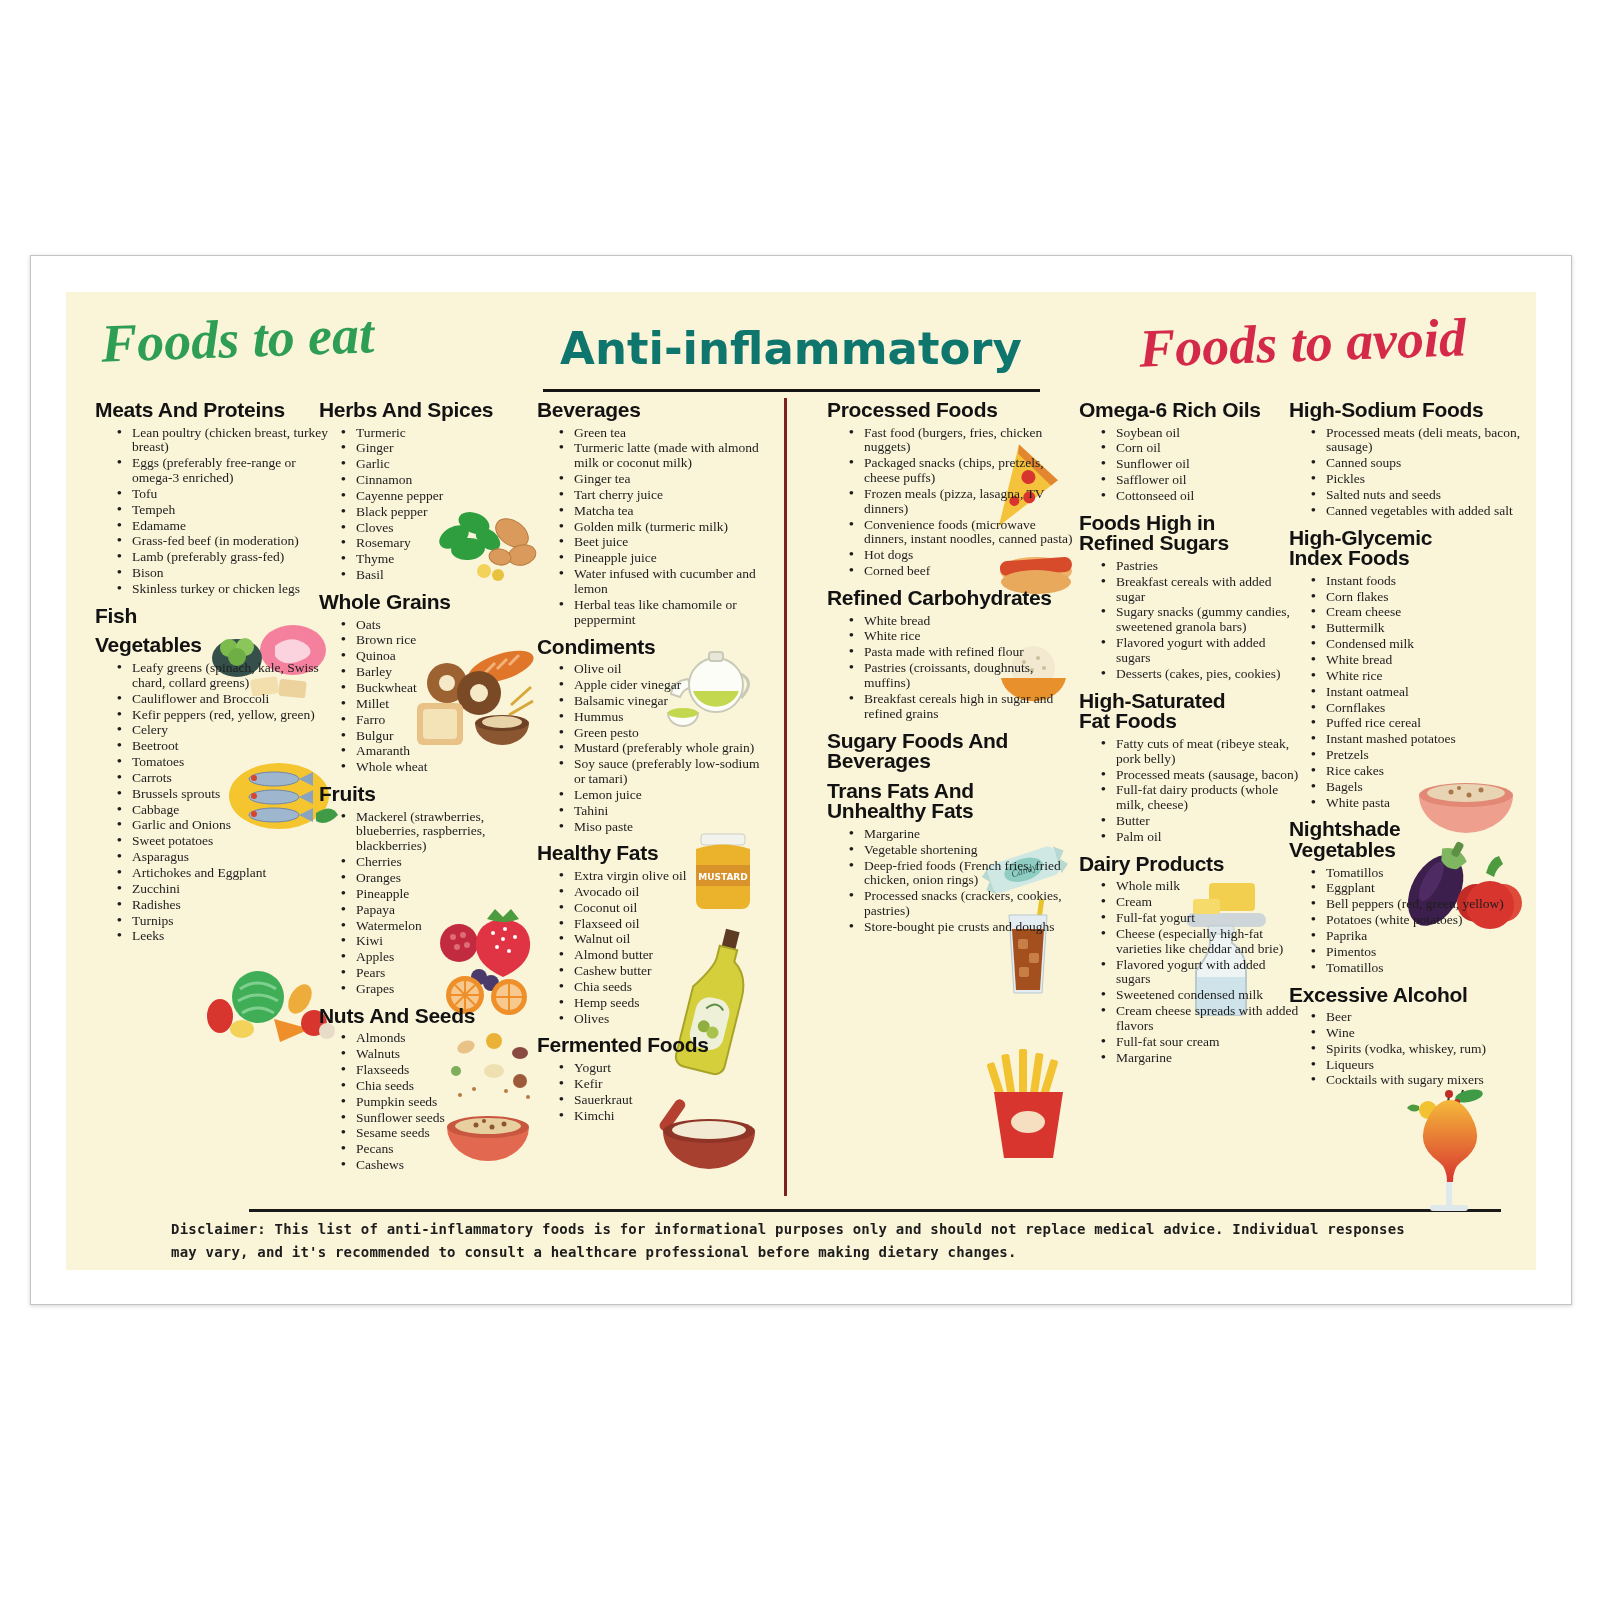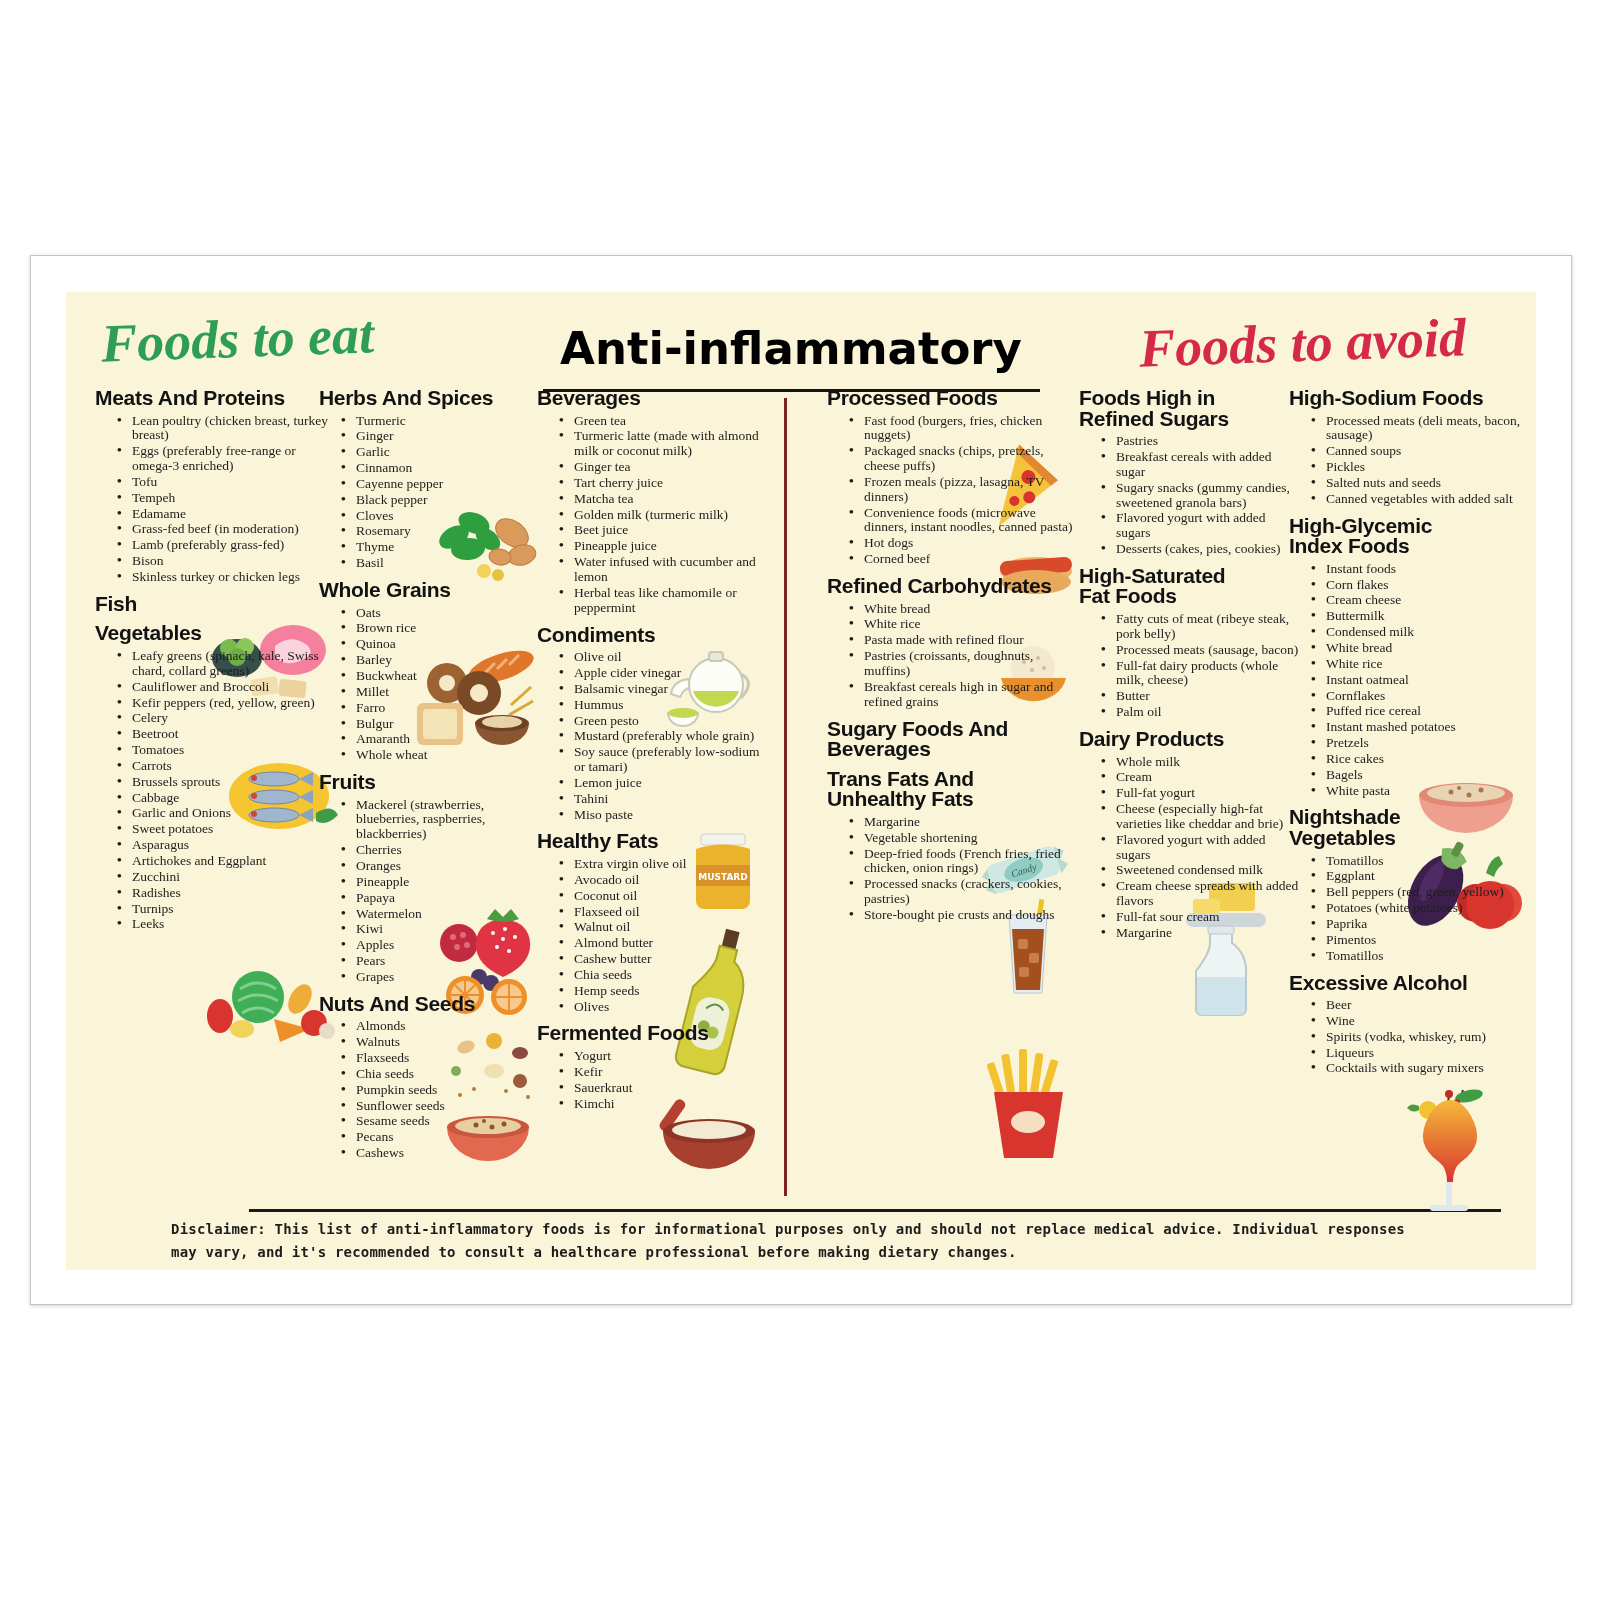--- a/index.html
+++ b/index.html
@@ -5,29 +5,29 @@
   html,body{margin:0;padding:0;background:#ffffff;}
   .page{position:relative;width:1600px;height:1600px;background:#ffffff;overflow:hidden;
         font-family:"Liberation Serif",serif;}
   .card{position:absolute;left:30px;top:255px;width:1540px;height:1048px;background:#ffffff;
         border:1px solid #c4c4c4;box-shadow:0 1px 4px rgba(0,0,0,.18);}
   .cream{position:absolute;left:35px;top:36px;width:1470px;height:978px;background:#faf4d9;}
   .hdr-script{position:absolute;font-family:"Liberation Serif",serif;font-style:italic;font-weight:bold;}
   .hdr-eat{left:70px;top:52px;font-size:54px;color:#2f9e55;transform:rotate(-2deg);}
   .hdr-avoid{left:1108px;top:56px;font-size:54px;color:#d5294a;transform:rotate(-2deg);}
   .title{position:absolute;left:500px;top:66px;width:520px;text-align:center;
-         font-family:"DejaVu Sans",sans-serif;font-weight:bold;font-size:45px;color:#000000;letter-spacing:0;}
+         font-family:"DejaVu Sans",sans-serif;font-weight:bold;font-size:45px;color:#0f766e;letter-spacing:0;}
   .title-underline{position:absolute;left:512px;top:133px;width:497px;height:3px;background:#141414;}
   .divider{position:absolute;left:753px;top:142px;width:3px;height:798px;background:#7b2222;}
   .col{position:absolute;top:132px;font-size:13.5px;line-height:1.1;color:#1d1d1d;z-index:2;}
   .col1{left:64px;width:236px}.col2{left:288px;width:218px}.col3{left:506px;width:234px}
   .col4{left:796px;width:246px}.col5{left:1048px;width:220px}.col6{left:1258px;width:246px}
   .sec h3{font-family:"Liberation Sans",sans-serif;font-weight:bold;font-size:21px;line-height:.98;
           color:#121212;margin:9px 0 5px 0;letter-spacing:-.3px;white-space:pre-line;}
-  .sec:first-child h3{margin-top:0;}
+  .sec:first-child h3{margin-top:12px;}
   .sec ul{list-style:none;margin:0 0 0 22px;padding:0;}
   .sec li{position:relative;padding-left:15px;margin-bottom:1px;}
   .sec li::before{content:"\2022";position:absolute;left:0;top:-1px;font-weight:bold;}
   .bottom-rule{position:absolute;left:218px;top:953px;width:1252px;height:3px;background:#1a1a1a;}
   .disclaimer{position:absolute;left:140px;top:962px;width:1260px;text-align:left;
               font-family:"DejaVu Sans Mono",monospace;font-weight:bold;font-size:14px;
               line-height:1.65;color:#1d1d1d;letter-spacing:.2px;z-index:2;}
   .illus{position:absolute;z-index:1;}
   svg{display:block;}
 </style>
@@ -239,20 +239,30 @@
             <li>Vegetable shortening</li>
             <li>Deep-fried foods (French fries, fried chicken, onion rings)</li>
             <li>Processed snacks (crackers, cookies, pastries)</li>
             <li>Store-bought pie crusts and doughs</li>
           </ul>
       </section>
     </div>
 
     <div class="col col5">
       <section class="sec">
+        <h3>Omega-6 Rich Oils</h3>
+        <ul>
+            <li>Soybean oil</li>
+            <li>Corn oil</li>
+            <li>Sunflower oil</li>
+            <li>Safflower oil</li>
+            <li>Cottonseed oil</li>
+          </ul>
+      </section>
+      <section class="sec">
         <h3>Foods High in
 Refined Sugars</h3>
         <ul>
             <li>Pastries</li>
             <li>Breakfast cereals with added sugar</li>
             <li>Sugary snacks (gummy candies, sweetened granola bars)</li>
             <li>Flavored yogurt with added sugars</li>
             <li>Desserts (cakes, pies, cookies)</li>
           </ul>
       </section>

